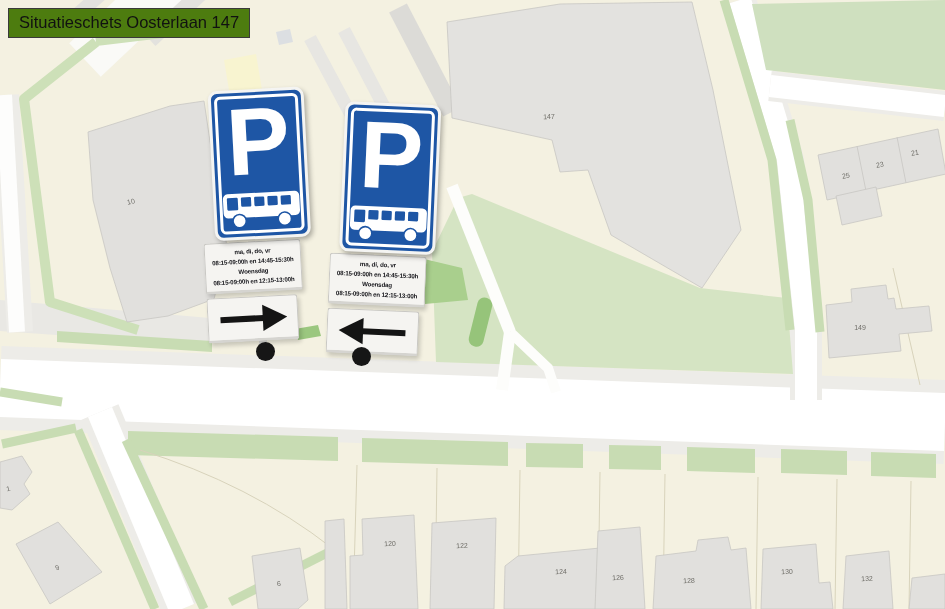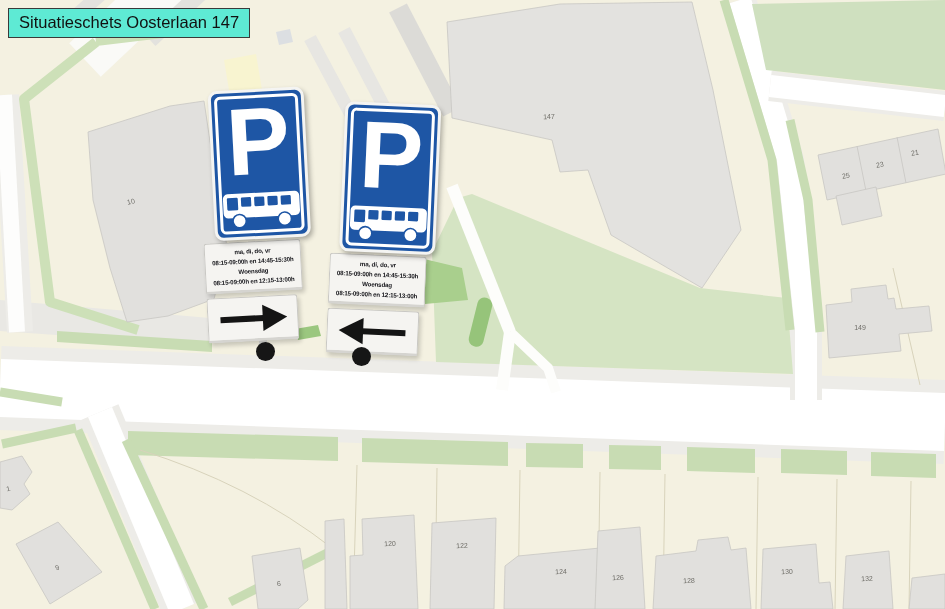--- a/index.html
+++ b/index.html
@@ -5,21 +5,21 @@
   html,body{margin:0;padding:0;background:#888;}
   .stage{
     position:relative;width:945px;height:609px;overflow:hidden;
     background:#f4f1e1;font-family:"Liberation Sans",sans-serif;
   }
   .stage svg.map{position:absolute;left:0;top:0;}
   svg .hn{font-size:7px;fill:#6e6d67;text-anchor:middle;font-family:"Liberation Sans",sans-serif;}
 
   
   .title-box{
-    position:absolute;left:8px;top:8px;background:#5eead4;border:1.5px solid #3a3a3a;
+    position:absolute;left:8px;top:8px;background:#4d7c0f;border:1.5px solid #3a3a3a;
     padding:4px 10px 5px 10px;font-size:16.5px;color:#111;white-space:nowrap;
   }
 
   
   .sign-group{position:absolute;display:flex;flex-direction:column;align-items:flex-start;width:110px;}
   .sign-group.east{left:202px;top:89px;transform:rotate(-3deg);}
   .sign-group.west{left:331px;top:103px;transform:rotate(2.5deg);}
 
   .psign{
     position:relative;width:90px;height:144px;background:#1e56a5;border:3px solid #f4f4f2;

